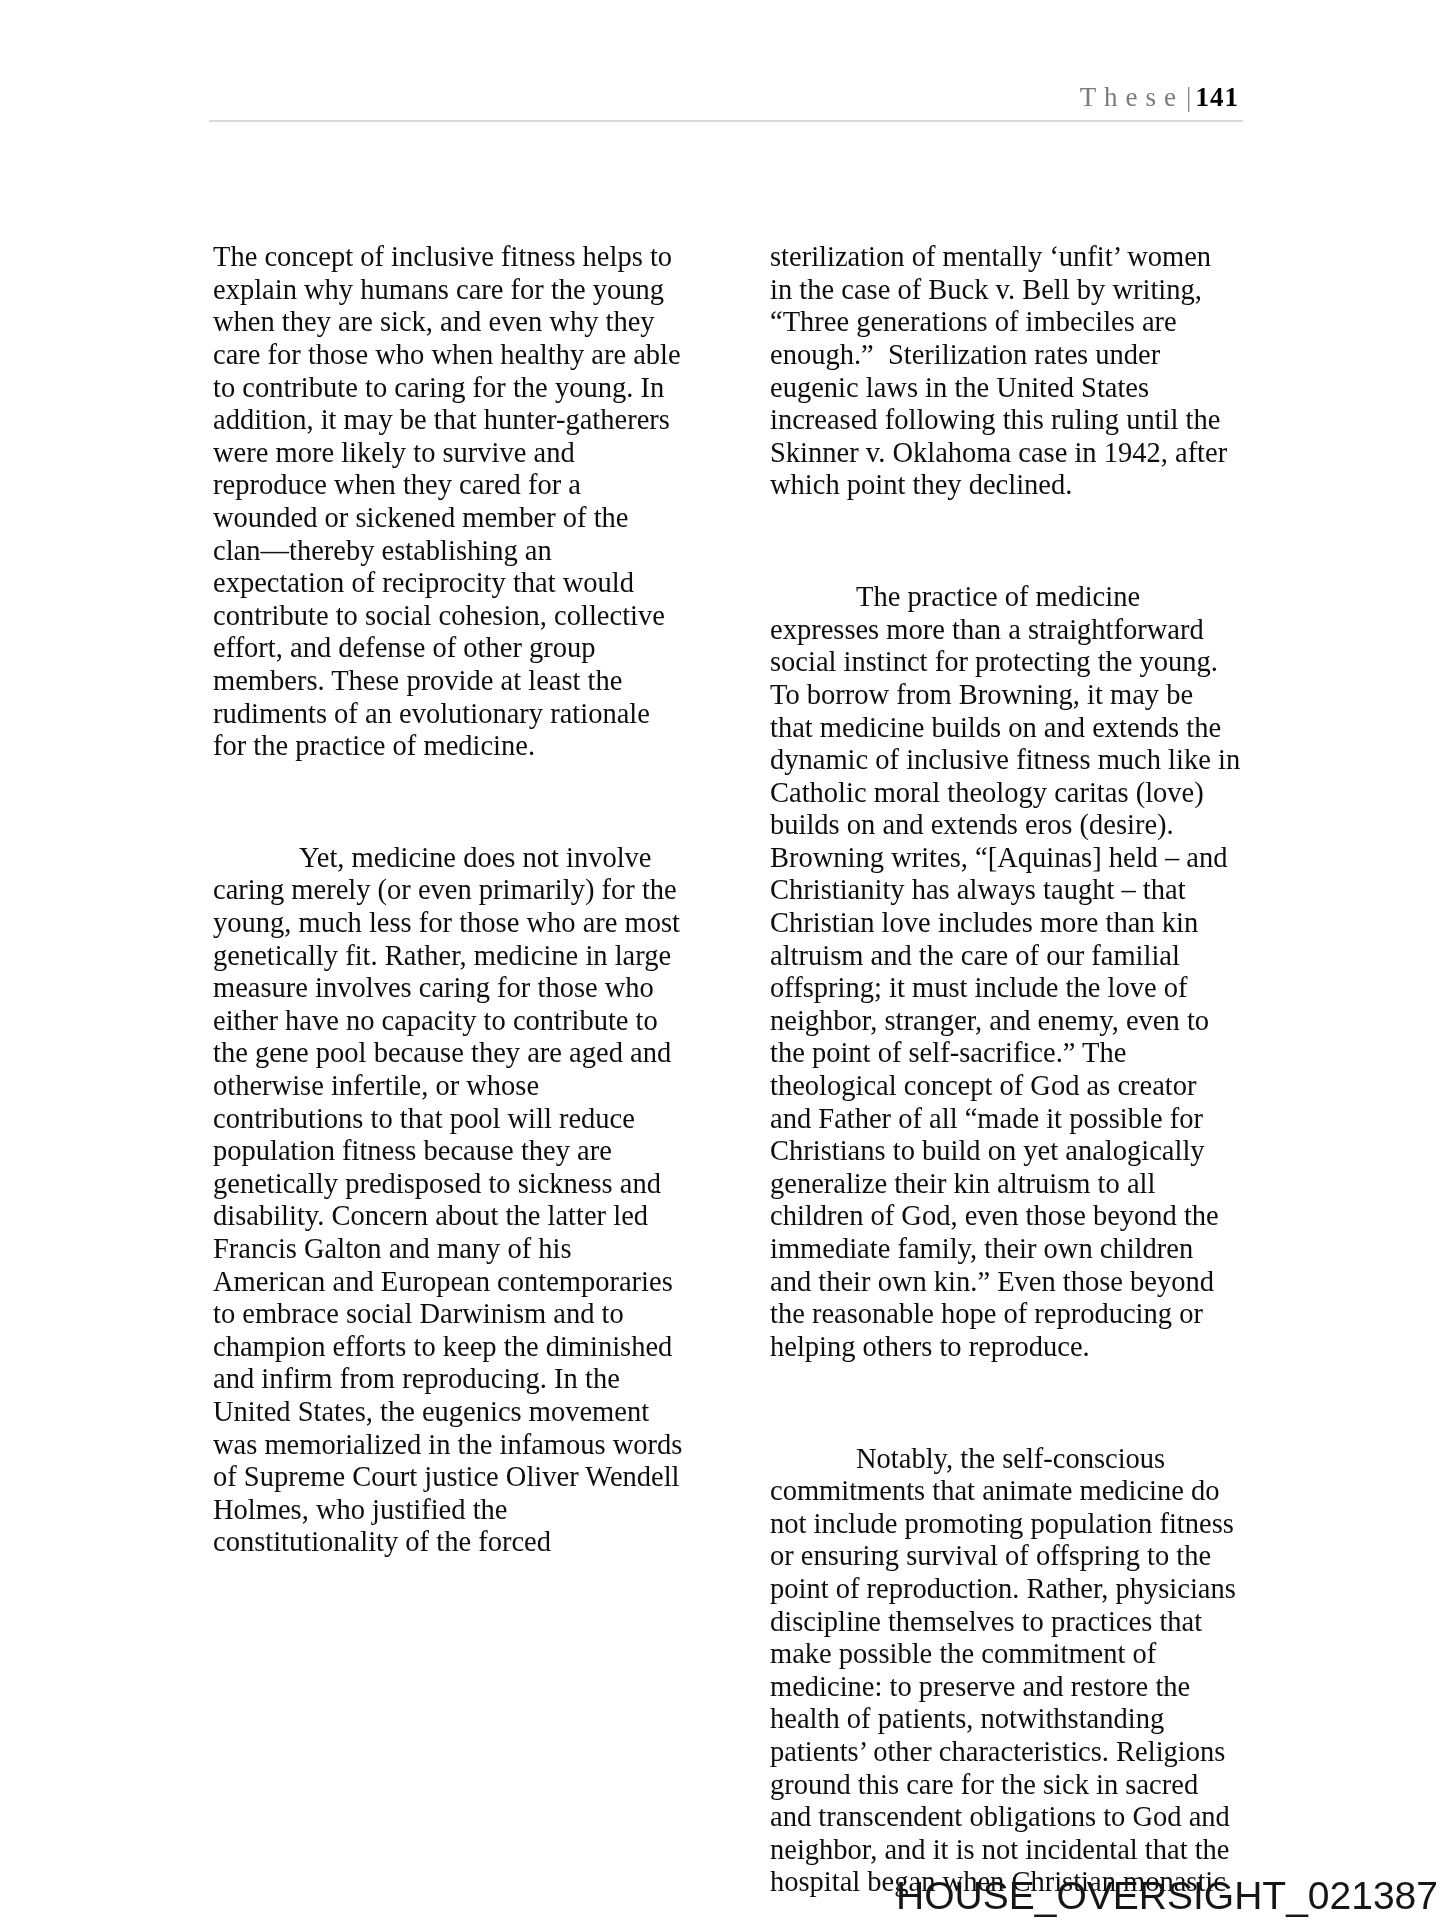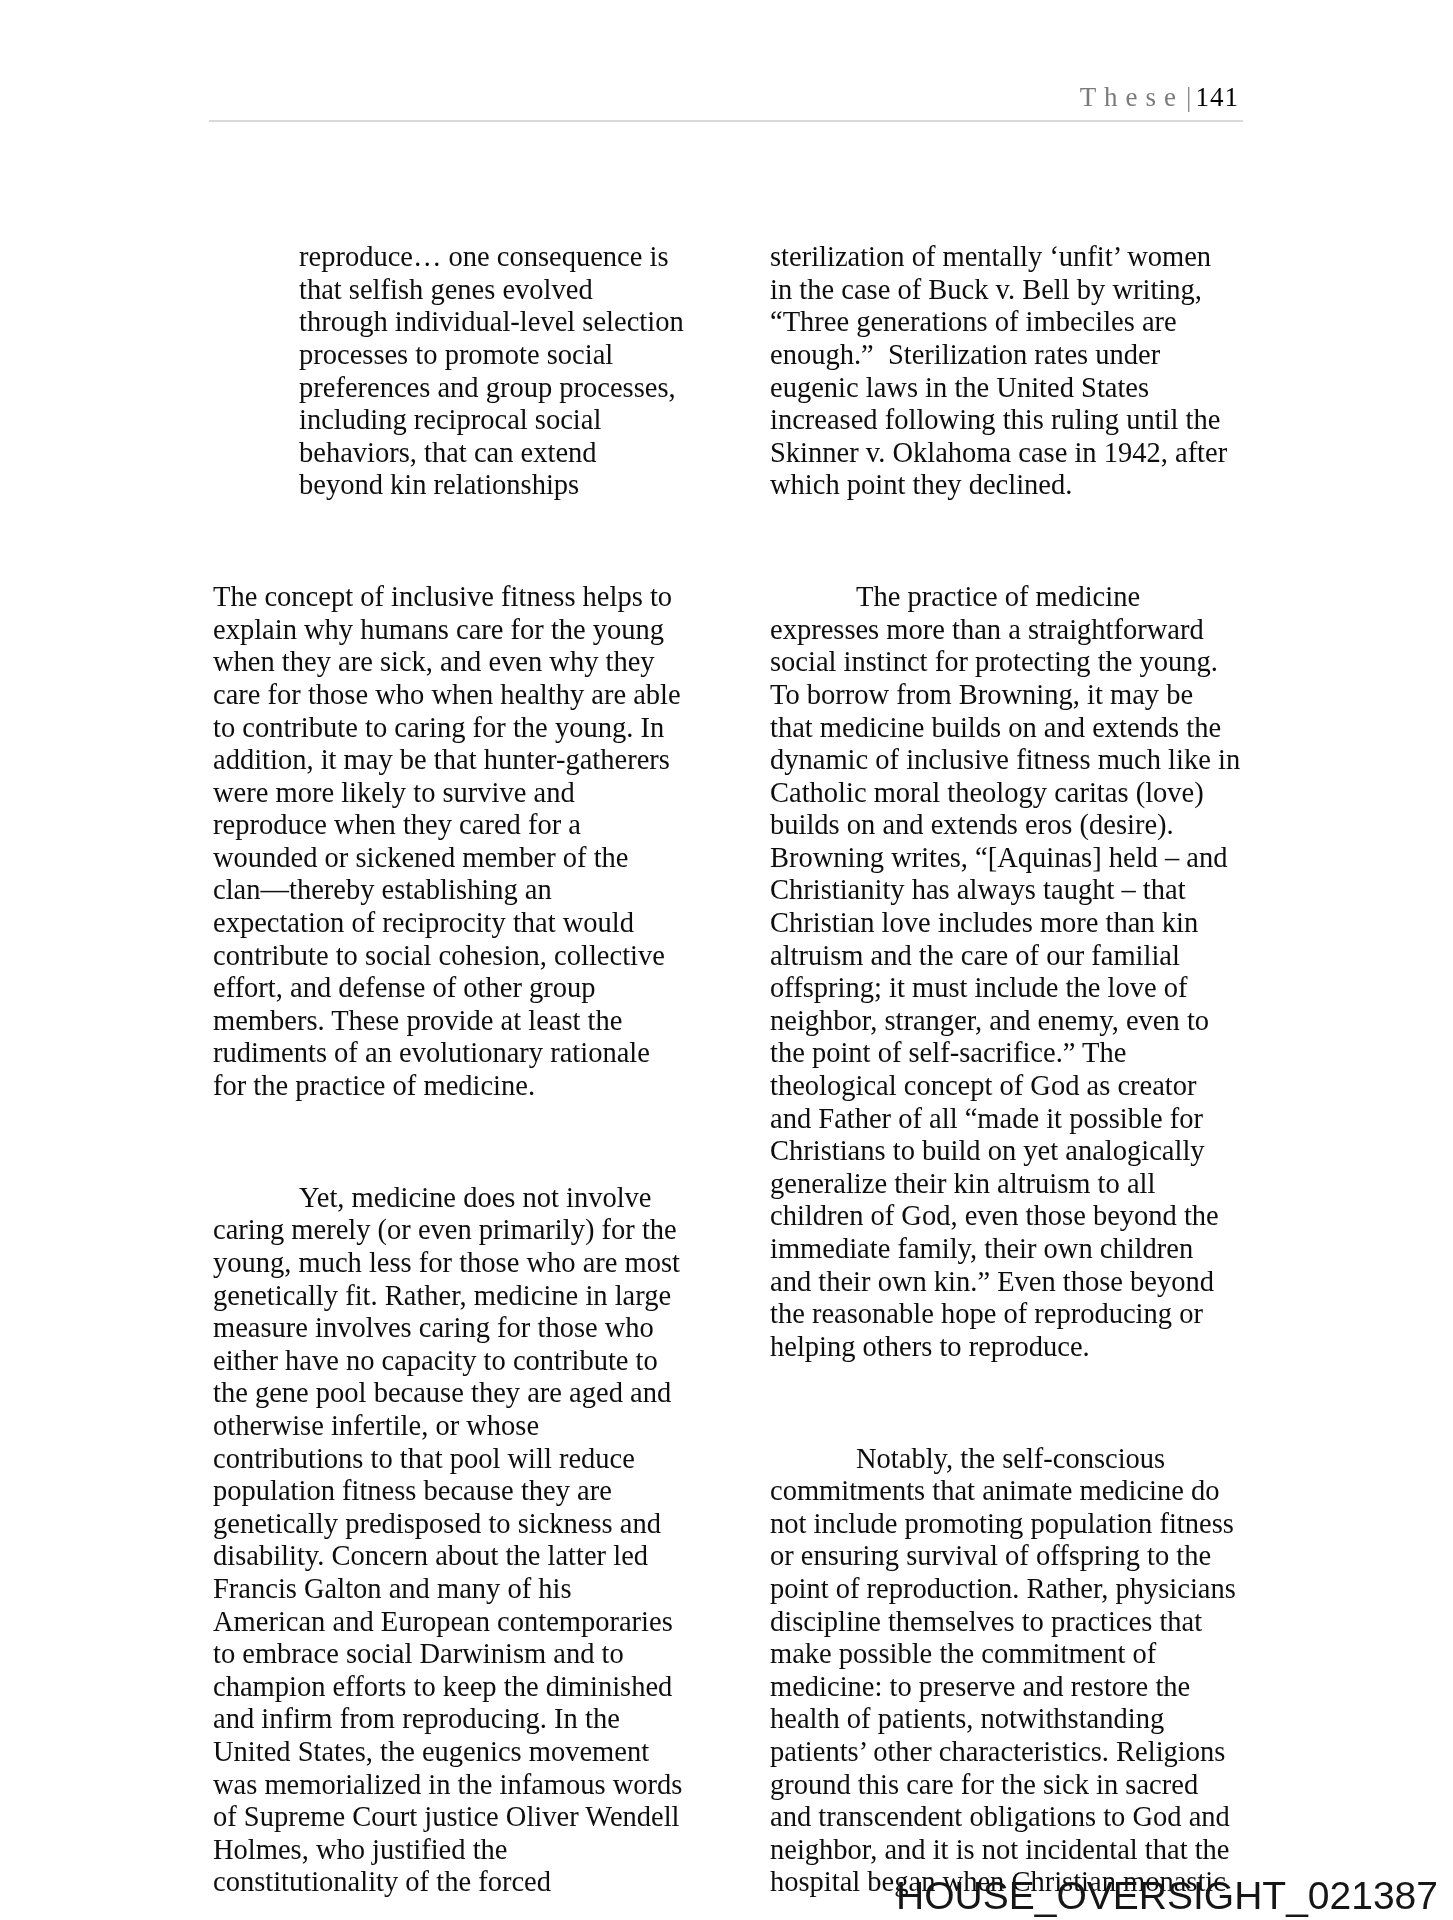--- a/index.html
+++ b/index.html
@@ -26,21 +26,21 @@
   }
   .page-header .pg-label {
     letter-spacing: 8px;
   }
   .page-header .pg-sep {
     margin: 0 4px 0 2px;
     color: #8a8a8a;
   }
   .page-header .pg-num {
     color: #000000;
-    font-weight: normal;
+    font-weight: bold;
     letter-spacing: 1px;
   }
   .header-rule {
     position: absolute;
     top: 120px;
     left: 209px;
     width: 1034px;
     height: 2px;
     background: #d9d9d9;
   }
@@ -74,28 +74,20 @@
   }
 </style>
 </head>
 <body>
 
 <div class="page-header"><span class="pg-label">These</span><span class="pg-sep">|</span><span class="pg-num">141</span></div>
 
 <div class="header-rule"></div>
 
 <div class="col col-left">
-  <div class="block-quote">reproduce… one consequence is
-that selfish genes evolved
-through individual-level selection
-processes to promote social
-preferences and group processes,
-including reciprocal social
-behaviors, that can extend
-beyond kin relationships</div>
   <p class="para">The concept of inclusive fitness helps to
 explain why humans care for the young
 when they are sick, and even why they
 care for those who when healthy are able
 to contribute to caring for the young. In
 addition, it may be that hunter-gatherers
 were more likely to survive and
 reproduce when they cared for a
 wounded or sickened member of the
 clan—thereby establishing an

